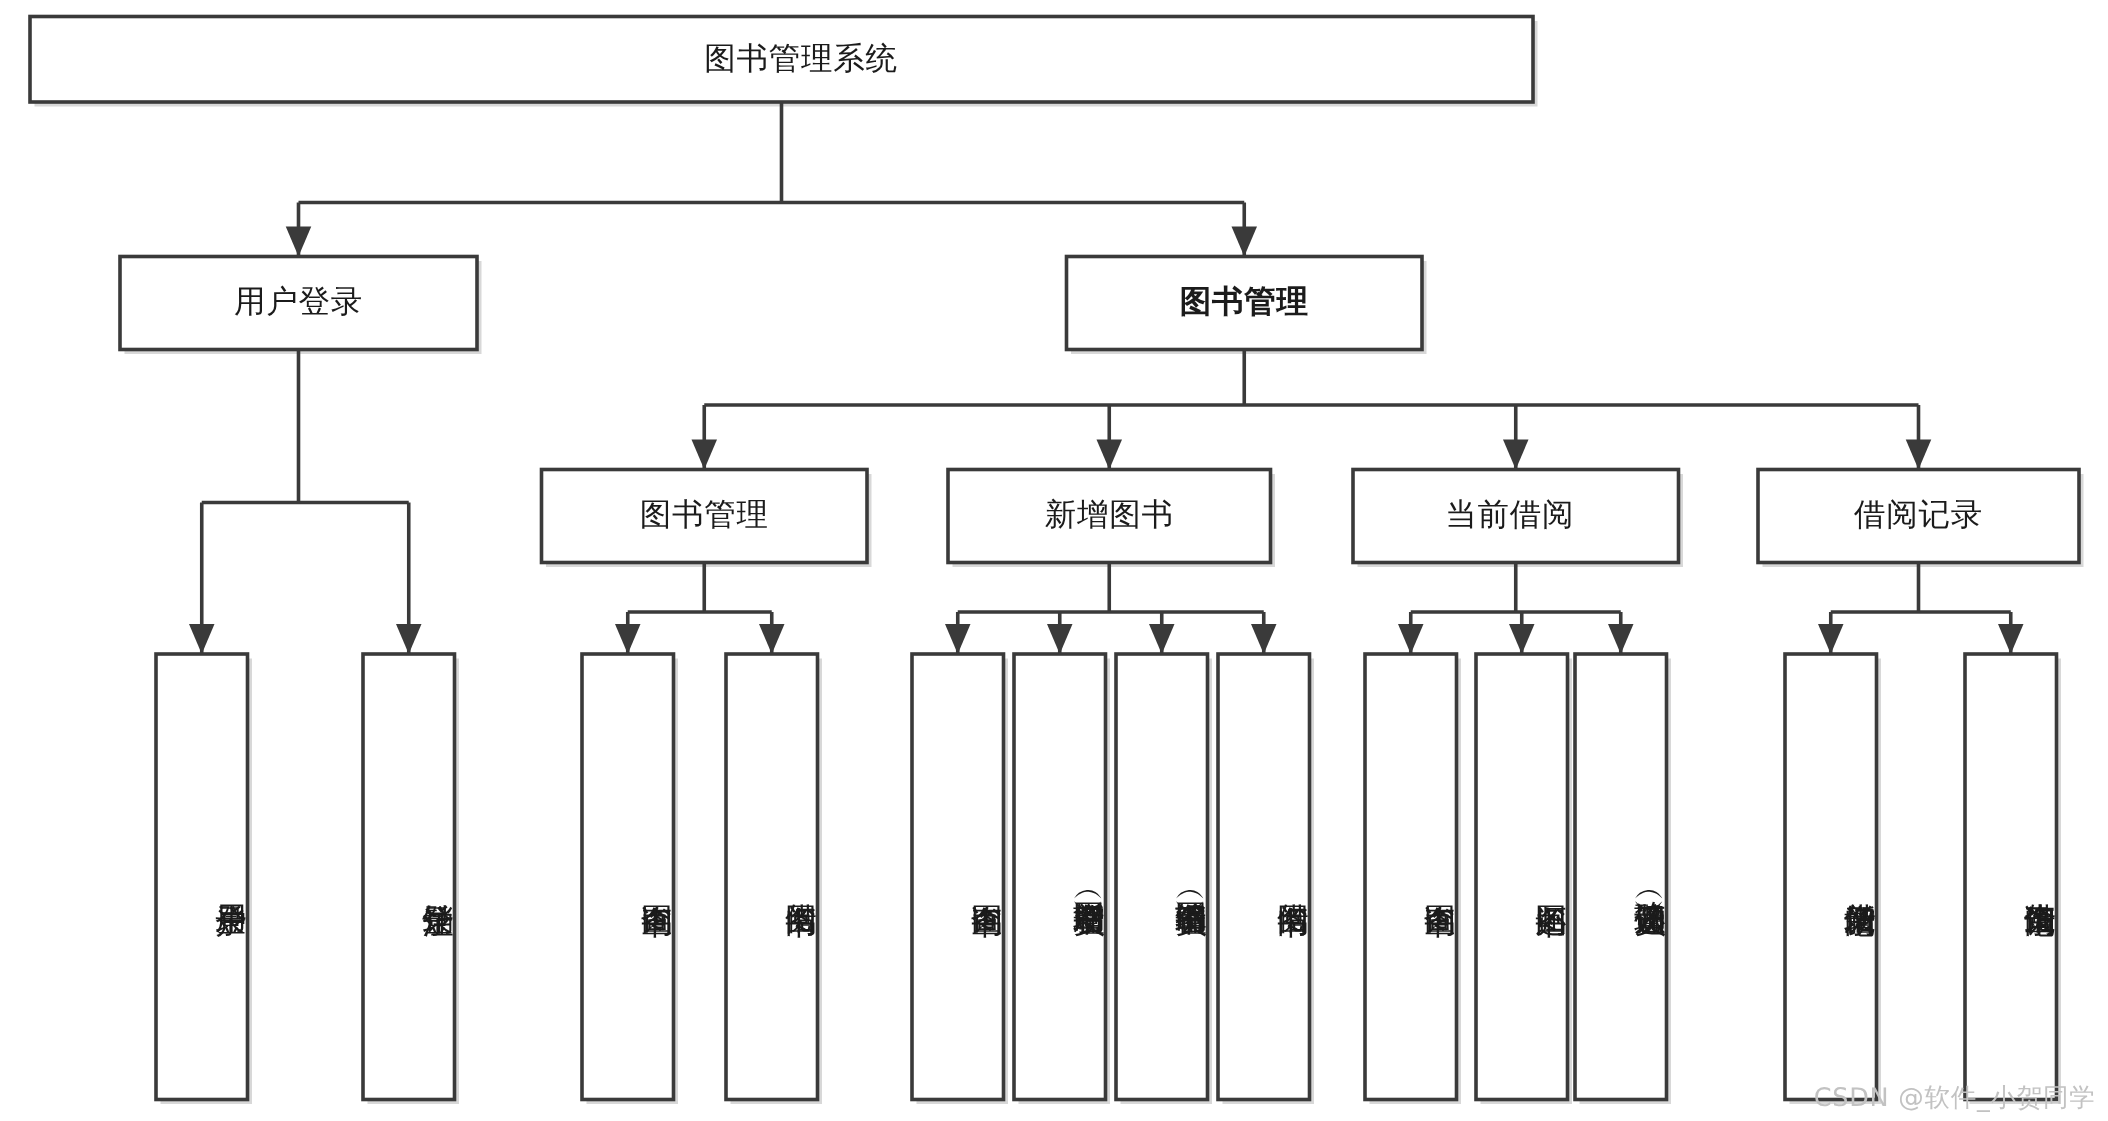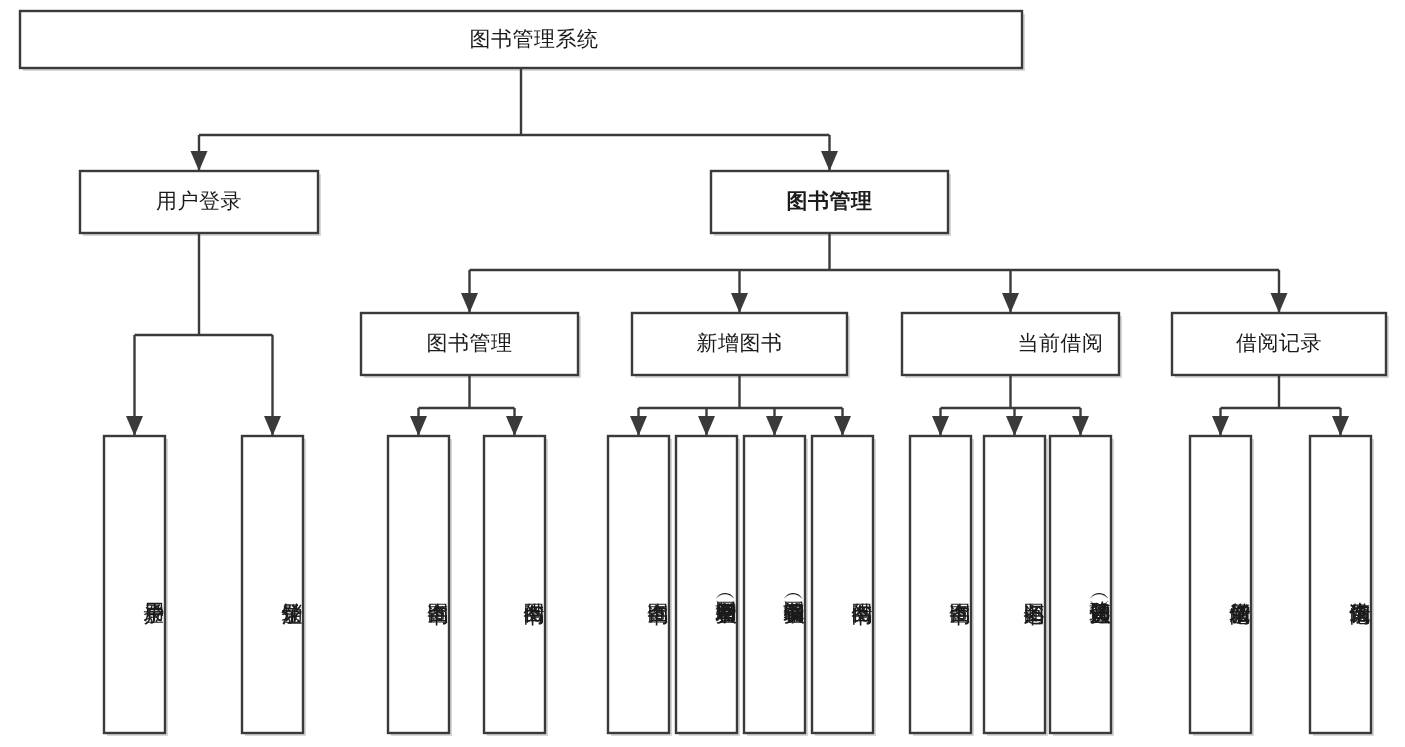--- a/index.html
+++ b/index.html
@@ -187,21 +187,21 @@
       <div class="node-label-h" style="left: 33px; top: 11px; width: 1002px; height: 57px;">图书管理系统</div>
       <div class="node-hit" title="图书管理系统" style="left: 20px; top: 11px; width: 1002px; height: 57px;"></div>
       <div class="node-label-h" style="left: 80px; top: 171px; width: 238px; height: 62px;">用户登录</div>
       <div class="node-hit" title="用户登录" style="left: 80px; top: 171px; width: 238px; height: 62px;"></div>
       <div class="node-label-h" style="left: 711px; top: 171px; width: 237px; height: 62px; font-weight: bold;">图书管理</div>
       <div class="node-hit" title="图书管理" style="left: 711px; top: 171px; width: 237px; height: 62px;"></div>
       <div class="node-label-h" style="left: 361px; top: 313px; width: 217px; height: 62px;">图书管理</div>
       <div class="node-hit" title="新书推荐" style="left: 361px; top: 313px; width: 217px; height: 62px;"></div>
       <div class="node-label-h" style="left: 632px; top: 313px; width: 215px; height: 62px;">新增图书</div>
       <div class="node-hit" title="图书借阅" style="left: 632px; top: 313px; width: 215px; height: 62px;"></div>
-      <div class="node-label-h" style="left: 952px; top: 313px; width: 217px; height: 62px;">当前借阅</div>
+      <div class="node-label-h" style="left: 898px; top: 313px; width: 217px; height: 62px;">当前借阅</div>
       <div class="node-hit" title="当前借阅" style="left: 902px; top: 313px; width: 217px; height: 62px;"></div>
       <div class="node-label-h" style="left: 1172px; top: 313px; width: 214px; height: 62px; border-radius: 20px;">借阅记录</div>
       <div class="node-hit" title="借阅记录" style="left: 1172px; top: 313px; width: 214px; height: 62px;"></div>
       <div class="node-label-v" style="left: 104px; top: 450px; width: 61px; height: 273px;">用户登录</div>
       <div class="node-hit" title="用户登录" style="left: 104px; top: 436px; width: 61px; height: 297px;"></div>
       <div class="node-label-v" style="left: 242px; top: 450px; width: 61px; height: 273px;">注销登录</div>
       <div class="node-hit" title="注销登录" style="left: 242px; top: 436px; width: 61px; height: 297px;"></div>
       <div class="node-label-v" style="left: 388px; top: 450px; width: 61px; height: 273px;">查询图书</div>
       <div class="node-hit" title="查询图书" style="left: 388px; top: 436px; width: 61px; height: 297px;"></div>
       <div class="node-label-v" style="left: 484px; top: 450px; width: 61px; height: 273px;">借阅图书</div>
@@ -218,13 +218,14 @@
       <div class="node-hit" title="查询图书" style="left: 910px; top: 436px; width: 61px; height: 297px;"></div>
       <div class="node-label-v" style="left: 984px; top: 450px; width: 61px; height: 273px;">归还图书</div>
       <div class="node-hit" title="归还图书" style="left: 984px; top: 436px; width: 61px; height: 297px;"></div>
       <div class="node-label-v" style="left: 1050px; top: 450px; width: 61px; height: 273px;">确认归还（管理员）</div>
       <div class="node-hit" title="确认归还（管理员）" style="left: 1050px; top: 436px; width: 61px; height: 297px;"></div>
       <div class="node-label-v" style="left: 1190px; top: 450px; width: 61px; height: 273px;">新增借阅记录</div>
       <div class="node-hit" title="新增借阅记录" style="left: 1190px; top: 436px; width: 61px; height: 297px;"></div>
       <div class="node-label-v" style="left: 1310px; top: 450px; width: 61px; height: 273px;">查询借阅记录</div>
       <div class="node-hit" title="查询借阅记录" style="left: 1310px; top: 436px; width: 61px; height: 297px;"></div>
     </div>
+  <div class="watermark">CSDN @软件_小贺同学</div>
 </div>
 
 </body></html>

